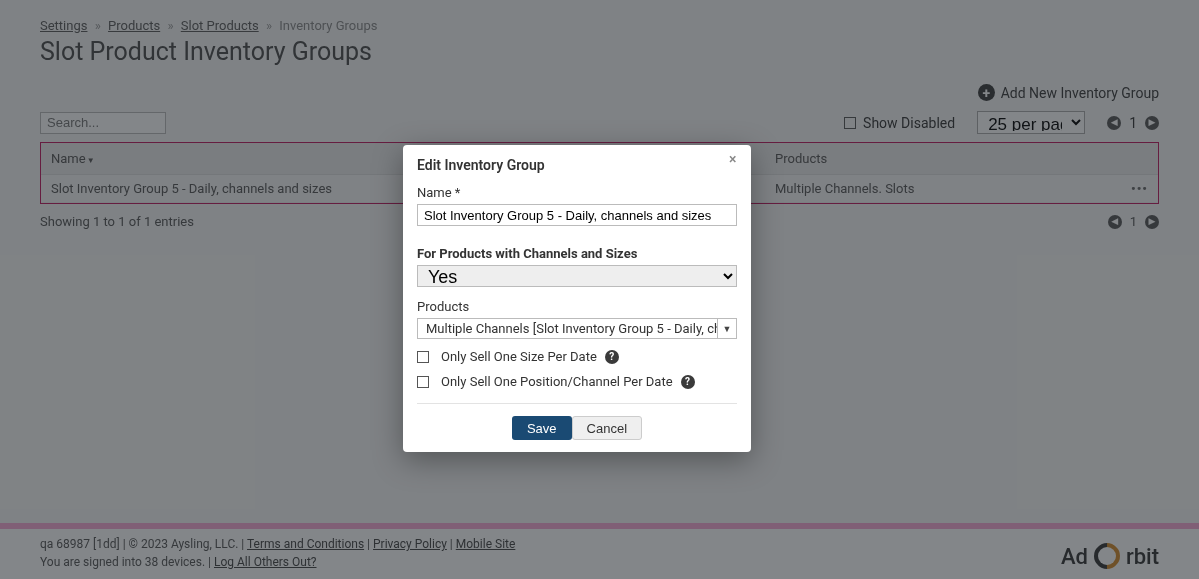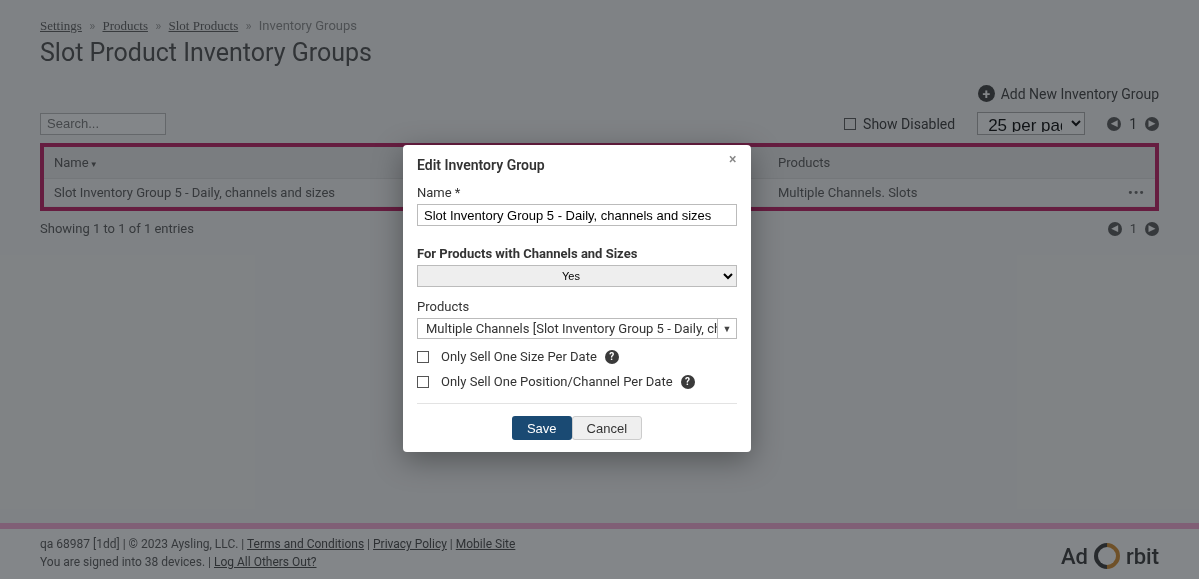--- a/index.html
+++ b/index.html
@@ -1,39 +1,39 @@
 <!DOCTYPE html>
 <html><head>
 <meta charset="utf-8">
 <style>
   * { box-sizing: border-box; margin: 0; padding: 0; }
   html, body { width: 1199px; height: 579px; font-family: -apple-system, BlinkMacSystemFont, "Segoe UI", Roboto, sans-serif; font-size: 14px; color: #333; background: #fff; overflow: hidden; position: relative; }
   
   .page { width: 100%; height: 100%; background: #f7f7f7; padding: 18px 40px 0; }
   
   .breadcrumb { font-size: 13px; color: #6a6a6a; margin-bottom: 4px; }
-  .breadcrumb a { color: #5a5a5a; text-decoration: underline; font-family: Liberation Serif, serif; }
+  .breadcrumb a { color: #5a5a5a; text-decoration: underline; }
   .breadcrumb .sep { margin: 0 4px; color: #999; }
   .breadcrumb .current { color: #888; }
   
   .page-title { font-size: 25px; font-weight: 400; color: #4a4a4a; margin-bottom: 18px; }
   
   .add-row { display: flex; justify-content: flex-end; margin-bottom: 10px; }
   .add-link { display: flex; align-items: center; gap: 6px; color: #3a3a3a; font-size: 14px; cursor: pointer; }
   .plus-circle { width: 17px; height: 17px; background: #3a3a3a; border-radius: 50%; color: #fff; display: inline-flex; align-items: center; justify-content: center; font-size: 14px; font-weight: bold; line-height: 1; }
   
   .toolbar { display: flex; align-items: center; margin-bottom: 8px; }
   .search-input { width: 126px; height: 22px; padding: 2px 6px; border: 1px solid #bbb; background:#fff; font-size: 13px; color:#888; }
   .toolbar-right { margin-left: auto; display: flex; align-items: center; gap: 22px; }
   .chk { width: 12px; height: 12px; border: 1.5px solid #555; display:inline-block; margin-right:4px; vertical-align: -1px; }
   .per-page { height: 23px; border: 1px solid #aaa; padding: 2px 6px; font-size: 17px; background:#fff; width:108px; }
   .pager { display:flex; align-items:center; gap:8px; }
   .pg-btn { width:14px; height:14px; border-radius:50%; background:#555; color:#fff; display:inline-flex; align-items:center; justify-content:center; font-size:9px; line-height:1; }
   
-  .table { width: 100%; border: 4px solid #be185d; }
+  .table { width: 100%; border: 1px solid #be185d; }
   .thead { display:flex; background:#eceaea; border-bottom:1px solid #ddd; font-size:13px; color:#555; }
   .th { padding: 8px 10px; }
   .th-name { flex: 0 0 724px; }
   .th-products { flex: 1; }
   .sort-caret { font-size:8px; margin-left:1px; }
   .tbody { }
   .tr { display:flex; background:#f6f5f5; border-bottom:1px solid #eee; font-size:13px; color:#555; }
   .td-name { flex:0 0 724px; padding: 6px 10px; }
   .td-products { flex:1; padding:6px 10px; display:flex; align-items:center; }
   .row-menu { margin-left:auto; color:#666; letter-spacing:1px; font-weight:bold; }
@@ -50,21 +50,21 @@
   
   .overlay { position:absolute; inset:0; background:rgba(30,35,40,0.55); }
   
   
   .modal { position:absolute; left:403px; top:145px; width:348px; background:#fff; border-radius:4px; box-shadow:0 8px 30px rgba(0,0,0,.35); }
   .modal-header { padding:12px 14px 6px; font-size:14px; font-weight:600; color:#333; position:relative; }
   .modal-close { position:absolute; right:10px; top:6px; width:12px; height:12px; font-size:14px; color:#888; cursor:pointer; }
   .modal-body { padding: 0 14px 12px; }
   .form-label { font-size:13px; color:#333; margin-top:6px; margin-bottom:4px; display:block; }
   .modal input[type=text] { width:100%; height:22px; border:1px solid #bbb; padding:2px 6px; font-size:13px; }
-  .modal select { width:100%; height:22px; border:1px solid #bbb; background:#eee; font-size:11px; padding:0 6px;text-align:center; }
+  .modal select { width:100%; height:22px; border:1px solid #bbb; background:#eee; font-size:18px; padding:0 6px; }
   .combo { display:flex; }
   .combo .cb-input { flex:1; height:21px; border:1px solid #bbb; padding:2px 8px; font-size:13px; color:#333; display:flex; align-items:center; white-space:nowrap; overflow:hidden; text-overflow:ellipsis; border-right:0; }
   .combo .cb-btn { width:20px; border:1px solid #bbb; background:#fff; display:flex; align-items:center; justify-content:center; font-size:9px; color:#444; }
   .check-row { display:flex; align-items:center; gap:8px; font-size:13px; color:#333; margin-top:10px; }
   .help { width:14px; height:14px; border-radius:50%; background:#3a3a3a; color:#fff; font-size:10px; display:inline-flex; align-items:center; justify-content:center; font-weight:bold; }
   .modal hr { border:0; border-top:1px solid #e3e3e3; margin:14px 0 12px; }
   .modal-actions { display:flex; justify-content:center; }
   .btn { height:24px; padding:0 14px; font-size:13px; border-radius:3px; border:1px solid transparent; cursor:pointer; }
   .btn-primary { background:#1a4a73; color:#fff; }
   .btn-secondary { background:#efefef; color:#333; border-color:#ccc; }

